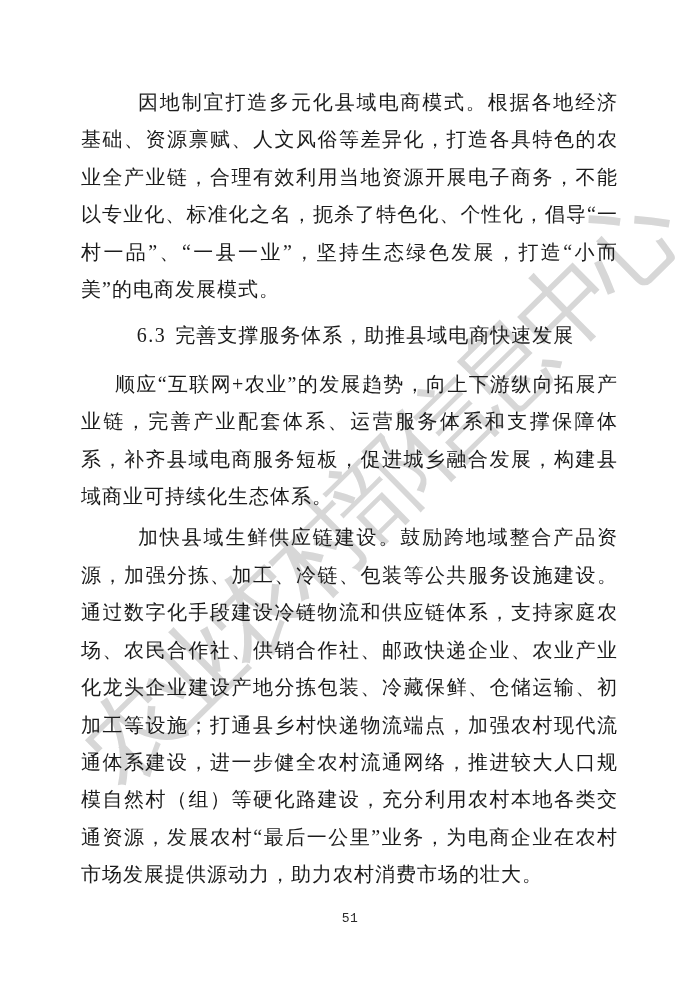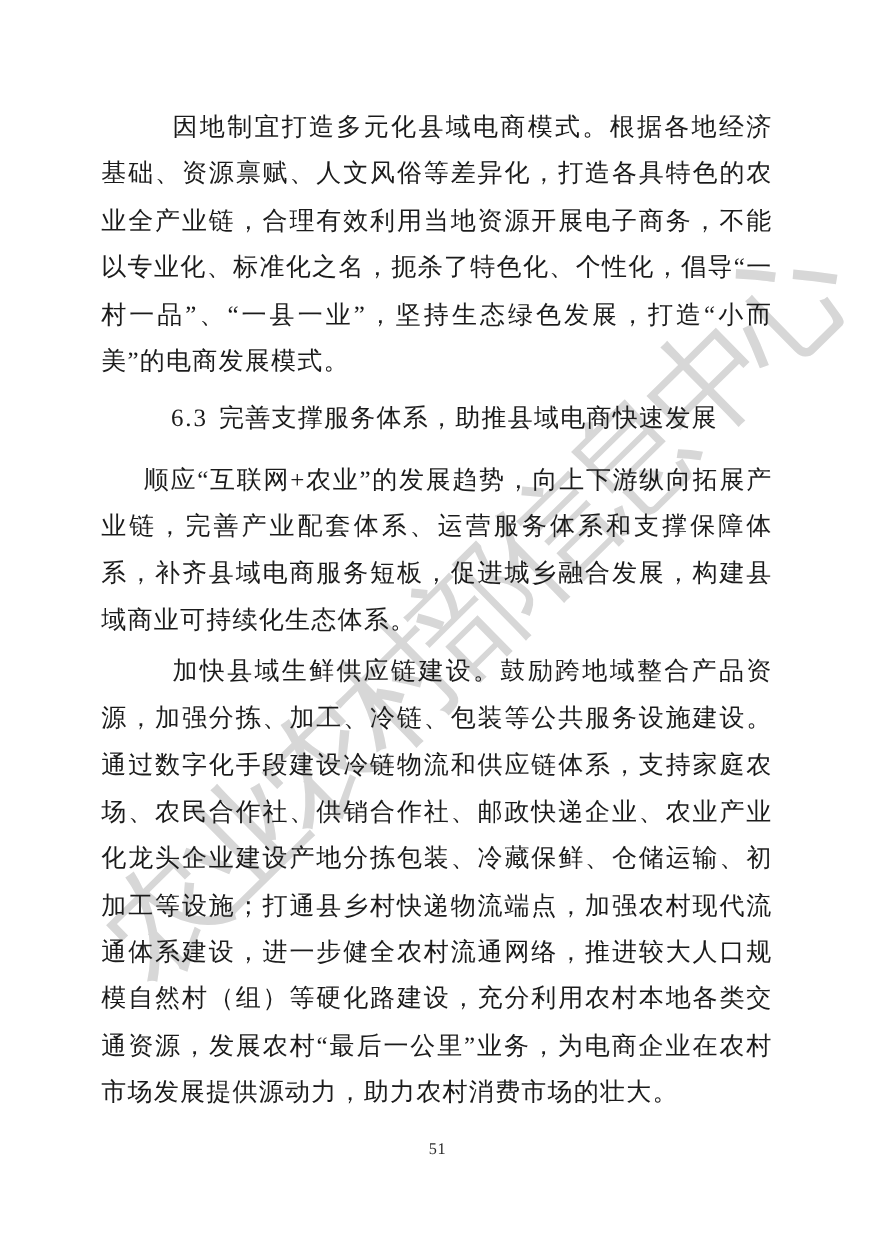--- a/index.html
+++ b/index.html
@@ -50,20 +50,21 @@
   }
   .heading .hnum{letter-spacing:1.5px;margin-right:9px;}
   .pagenum{
     position:absolute;
     left:0;right:0;top:911px;
     text-align:center;
     font-size:13px;
     letter-spacing:0.5px;
     color:#2a2a2a;
     z-index:1;
+    font-family:Liberation Mono, monospace;
   }
 </style>
 </head>
 <body>
 
 <div class="page">
 
   <div class="watermark">农业农村部信息中心</div>
 
   <div class="content">

